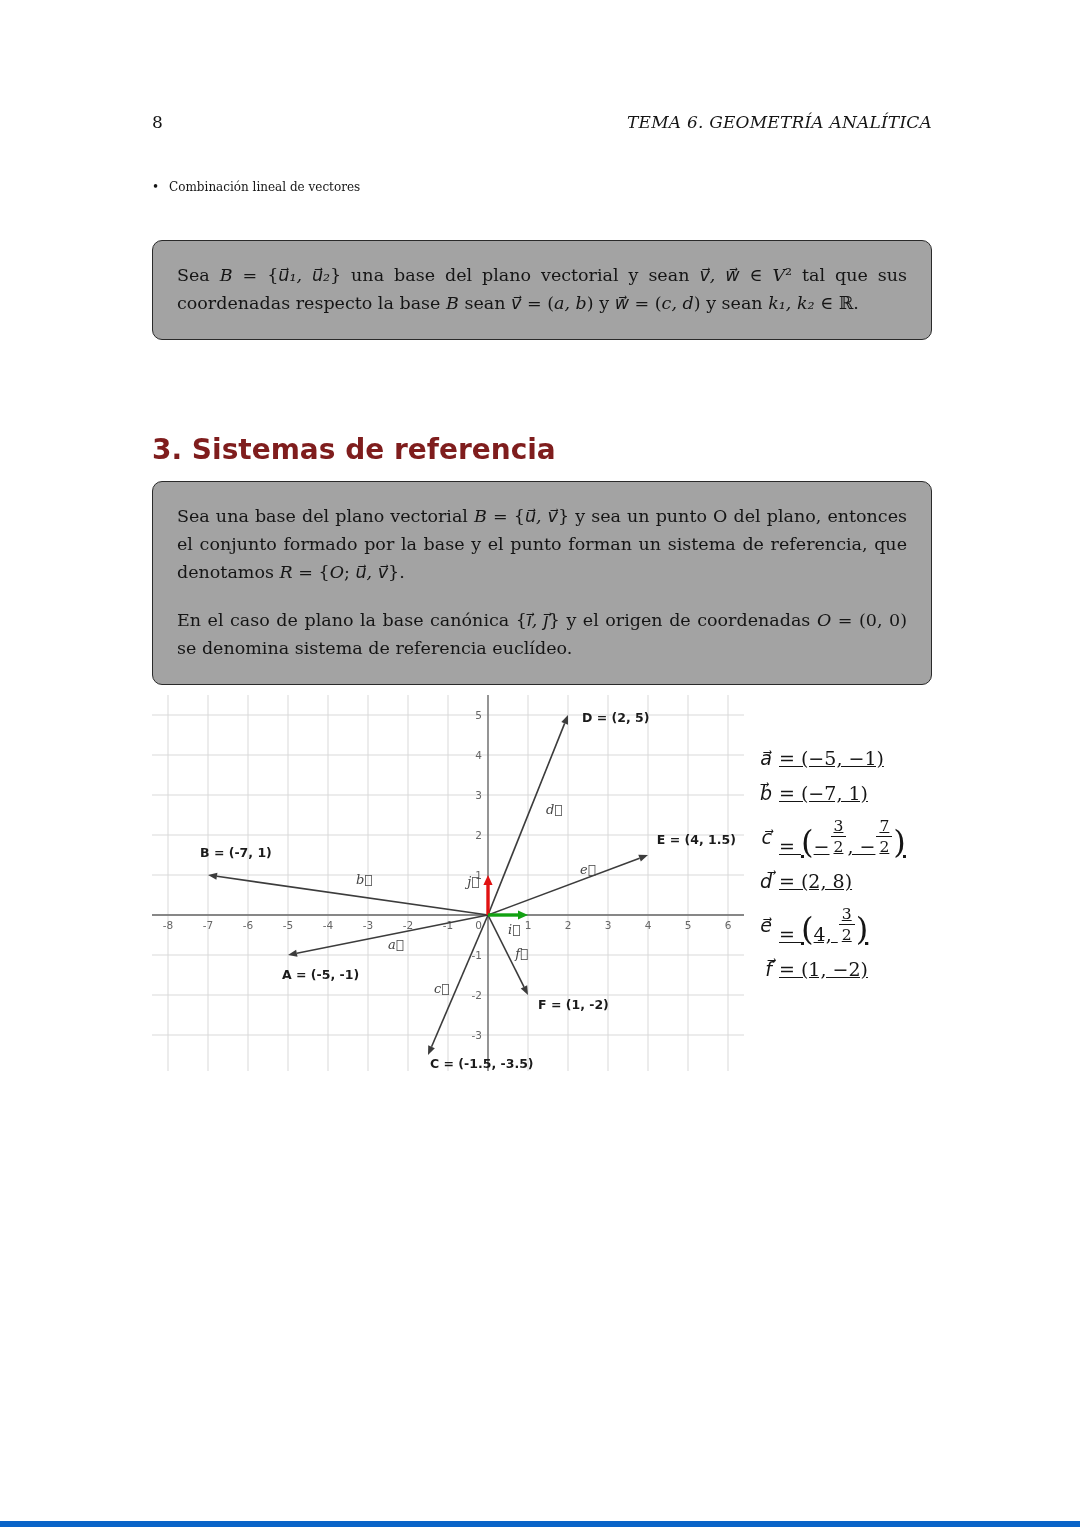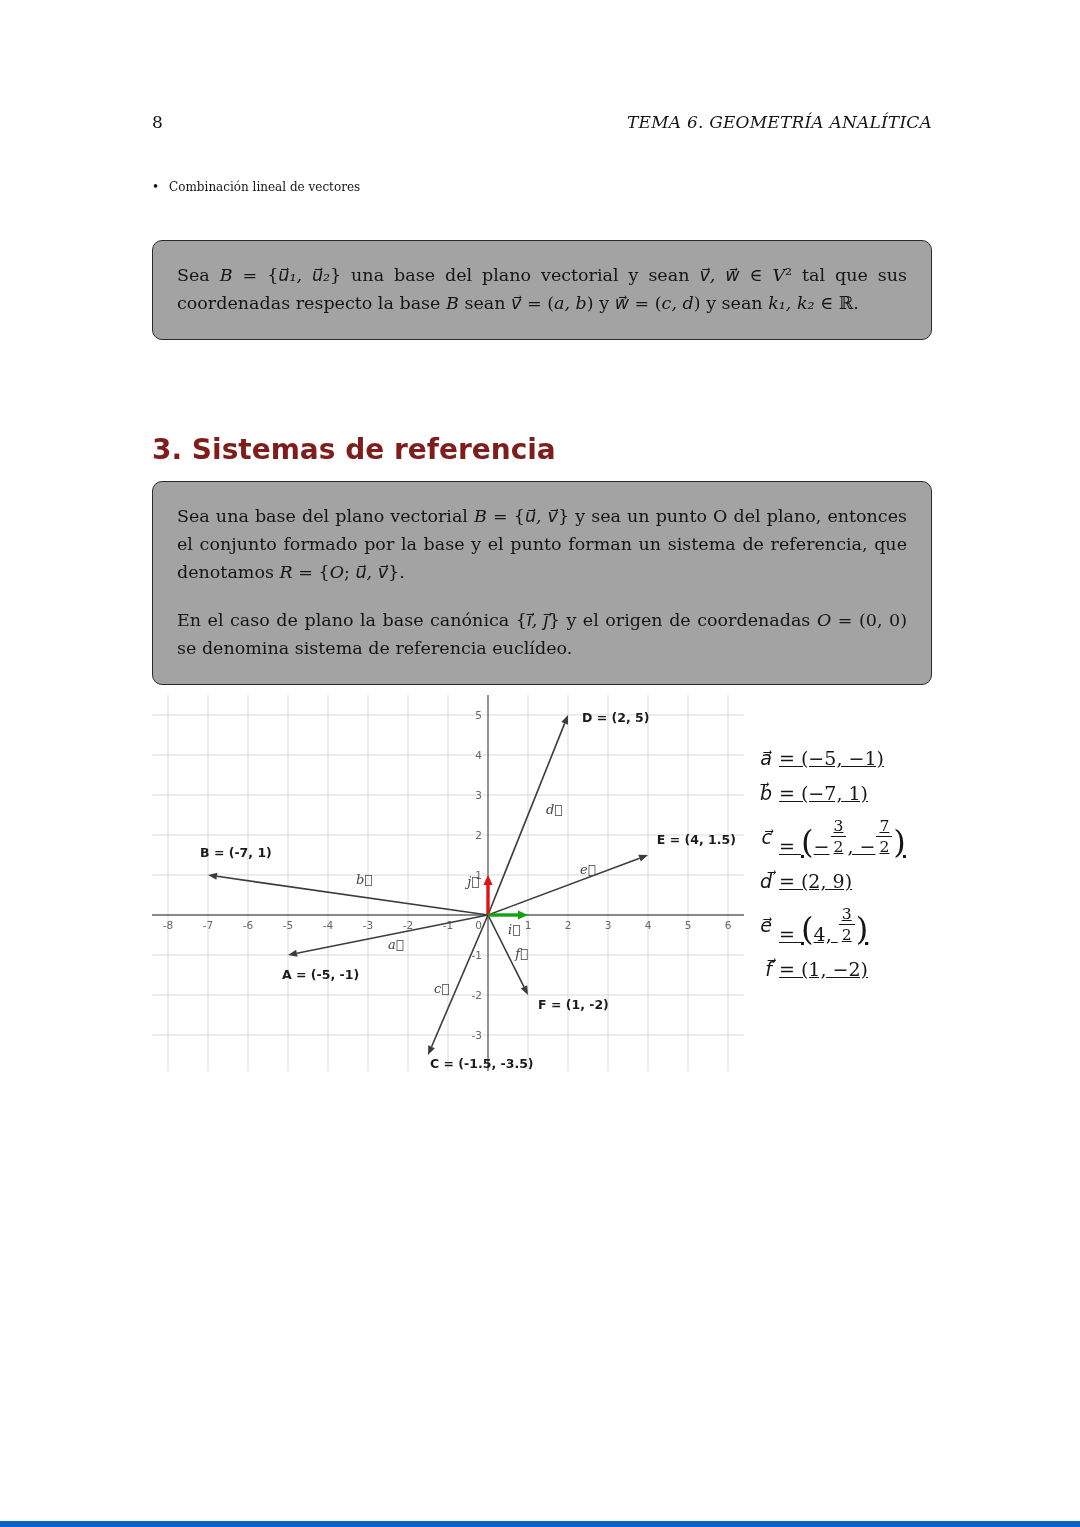--- a/index.html
+++ b/index.html
@@ -204,21 +204,21 @@
             <span>−</span>
             <span class="frac"><span class="num">3</span><span class="den">2</span></span>
             <span>, −</span>
             <span class="frac"><span class="num">7</span><span class="den">2</span></span>
             <span class="bigp">)</span>
           </span>
         </div>
         <div class="legend-row">
           <span class="lg-name">d⃗</span>
           <span class="lg-rhs">
-            <span>= (2, 9)</span>
+            <span>= (2, 8)</span>
           </span>
         </div>
         <div class="legend-row">
           <span class="lg-name">e⃗</span>
           <span class="lg-rhs">
             <span>= </span>
             <span class="bigp">(</span>
             <span>4, </span>
             <span class="frac"><span class="num">3</span><span class="den">2</span></span>
             <span class="bigp">)</span>

